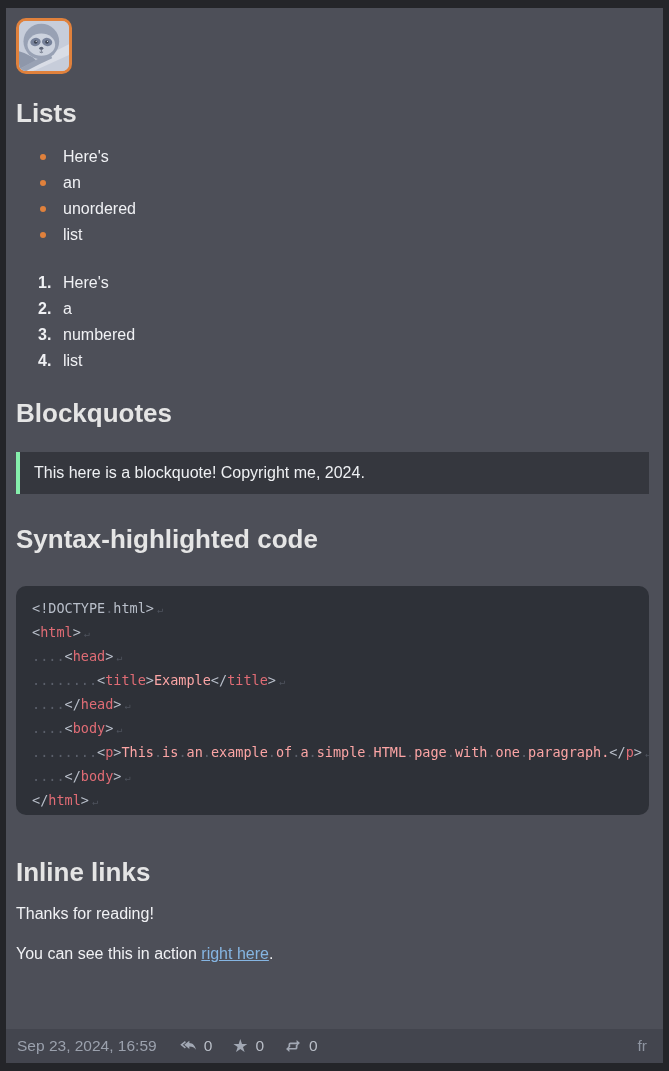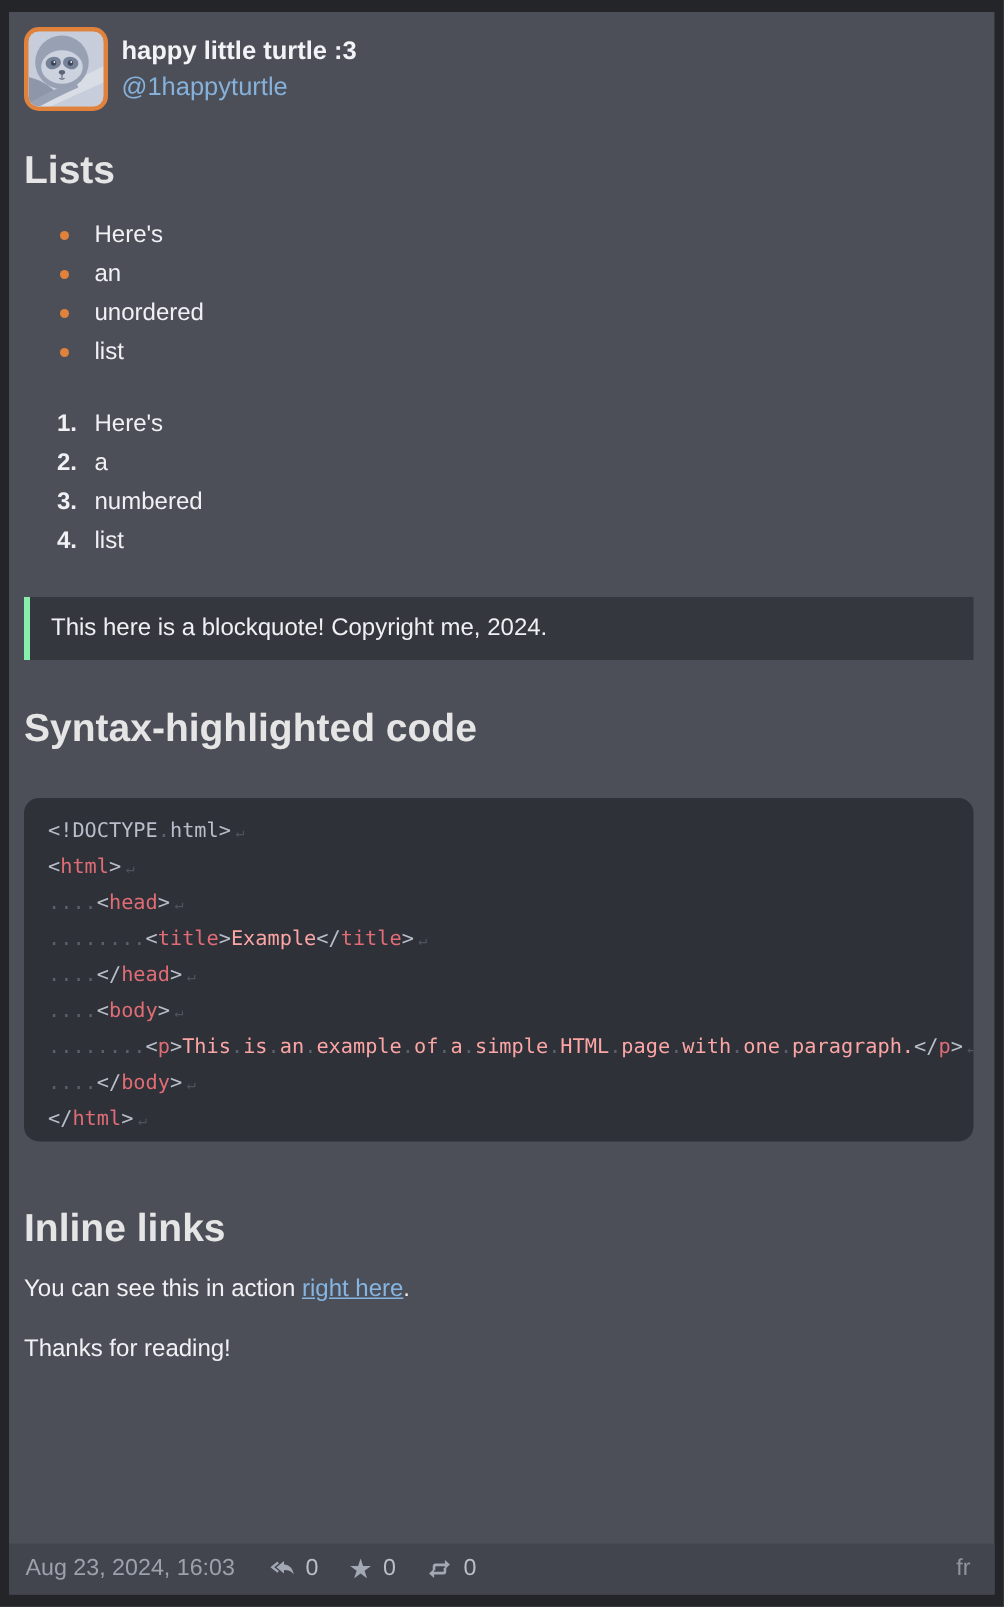--- a/index.html
+++ b/index.html
@@ -135,57 +135,54 @@
           <ellipse cx="18.5" cy="23.5" rx="5.8" ry="4.6" fill="#76819a" transform="rotate(-12 18.5 23.5)"></ellipse>
           <ellipse cx="31.5" cy="23.5" rx="5.8" ry="4.6" fill="#76819a" transform="rotate(12 31.5 23.5)"></ellipse>
           <circle cx="18.7" cy="23.5" r="2" fill="#3e4554"></circle>
           <circle cx="31.3" cy="23.5" r="2" fill="#3e4554"></circle>
           <circle cx="19.3" cy="22.8" r="0.7" fill="#eef0f4"></circle>
           <circle cx="31.9" cy="22.8" r="0.7" fill="#eef0f4"></circle>
           <ellipse cx="25" cy="30.5" rx="2.3" ry="1.7" fill="#5c6477"></ellipse>
           <path d="M25 32.2 v2.2 M23.4 35 q1.6 1.3 3.2 0" stroke="#5c6477" stroke-width="0.9" fill="none" stroke-linecap="round"></path>
         </svg>
       </div>
-      <div class="author">
-        <div class="display-name">happy little turtle :3</div>
-        <a class="handle">@1happyturtle</a>
-      </div>
     </div>
 
     <div class="content">
 
       <h1>Lists</h1>
       <ul class="md-ul">
           <li>Here's</li>
           <li>an</li>
           <li>unordered</li>
           <li>list</li>
         </ul>
       <ol class="md-ol">
           <li>Here's</li>
           <li>a</li>
           <li>numbered</li>
           <li>list</li>
         </ol>
 
+      <h1>Blockquotes</h1>
       <blockquote class="md-quote">
         <p>This here is a blockquote! Copyright me, 2024.</p>
       </blockquote>
 
       <h1>Syntax-highlighted code</h1>
       <pre class="code-block"><div class="code-line"><span class="tk-p">&lt;!DOCTYPE</span><span class="tk-w">.</span><span class="tk-p">html&gt;</span><span class="tk-e">↵</span></div><div class="code-line"><span class="tk-p">&lt;</span><span class="tk-t">html</span><span class="tk-p">&gt;</span><span class="tk-e">↵</span></div><div class="code-line"><span class="tk-w">....</span><span class="tk-p">&lt;</span><span class="tk-t">head</span><span class="tk-p">&gt;</span><span class="tk-e">↵</span></div><div class="code-line"><span class="tk-w">........</span><span class="tk-p">&lt;</span><span class="tk-t">title</span><span class="tk-p">&gt;</span><span class="tk-x">Example</span><span class="tk-p">&lt;/</span><span class="tk-t">title</span><span class="tk-p">&gt;</span><span class="tk-e">↵</span></div><div class="code-line"><span class="tk-w">....</span><span class="tk-p">&lt;/</span><span class="tk-t">head</span><span class="tk-p">&gt;</span><span class="tk-e">↵</span></div><div class="code-line"><span class="tk-w">....</span><span class="tk-p">&lt;</span><span class="tk-t">body</span><span class="tk-p">&gt;</span><span class="tk-e">↵</span></div><div class="code-line"><span class="tk-w">........</span><span class="tk-p">&lt;</span><span class="tk-t">p</span><span class="tk-p">&gt;</span><span class="tk-x">This</span><span class="tk-w">.</span><span class="tk-x">is</span><span class="tk-w">.</span><span class="tk-x">an</span><span class="tk-w">.</span><span class="tk-x">example</span><span class="tk-w">.</span><span class="tk-x">of</span><span class="tk-w">.</span><span class="tk-x">a</span><span class="tk-w">.</span><span class="tk-x">simple</span><span class="tk-w">.</span><span class="tk-x">HTML</span><span class="tk-w">.</span><span class="tk-x">page</span><span class="tk-w">.</span><span class="tk-x">with</span><span class="tk-w">.</span><span class="tk-x">one</span><span class="tk-w">.</span><span class="tk-x">paragraph.</span><span class="tk-p">&lt;/</span><span class="tk-t">p</span><span class="tk-p">&gt;</span><span class="tk-e">↵</span></div><div class="code-line"><span class="tk-w">....</span><span class="tk-p">&lt;/</span><span class="tk-t">body</span><span class="tk-p">&gt;</span><span class="tk-e">↵</span></div><div class="code-line"><span class="tk-p">&lt;/</span><span class="tk-t">html</span><span class="tk-p">&gt;</span><span class="tk-e">↵</span></div></pre>
 
       <h1>Inline links</h1>
+      <p>Thanks for reading!</p>
       <p><span>You can see this in action </span><a class="inline-link">right here</a><span>.</span></p>
-      <p>Thanks for reading!</p>
     </div>
   </div>
 
   <div class="post-footer">
-    <span class="timestamp">Aug 23, 2024, 16:03</span>
+    <span class="timestamp">Sep 23, 2024, 16:59</span>
     <span class="stats">
       <span class="stat">
         <svg width="18" height="18" viewBox="0 0 24 24">
           <path fill="#a2a8b4" d="M13.8 8V4.9L7 10.4l6.8 5.5v-3.1c4.1 0 6.8 1.3 8.7 4.1-.8-5.1-4-8.9-8.7-8.9z"></path>
           <path fill="none" stroke="#a2a8b4" stroke-width="2.1" d="M8.6 6.2 3.4 10.4l5.2 4.2"></path>
         </svg>
         <span>0</span>
       </span>
       <span class="stat">
         <span class="star-glyph">★</span>

